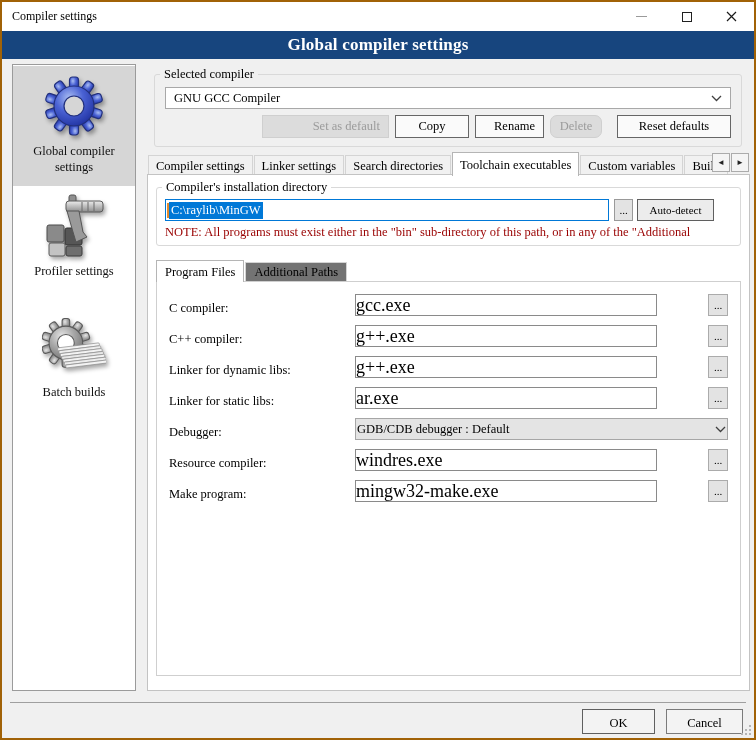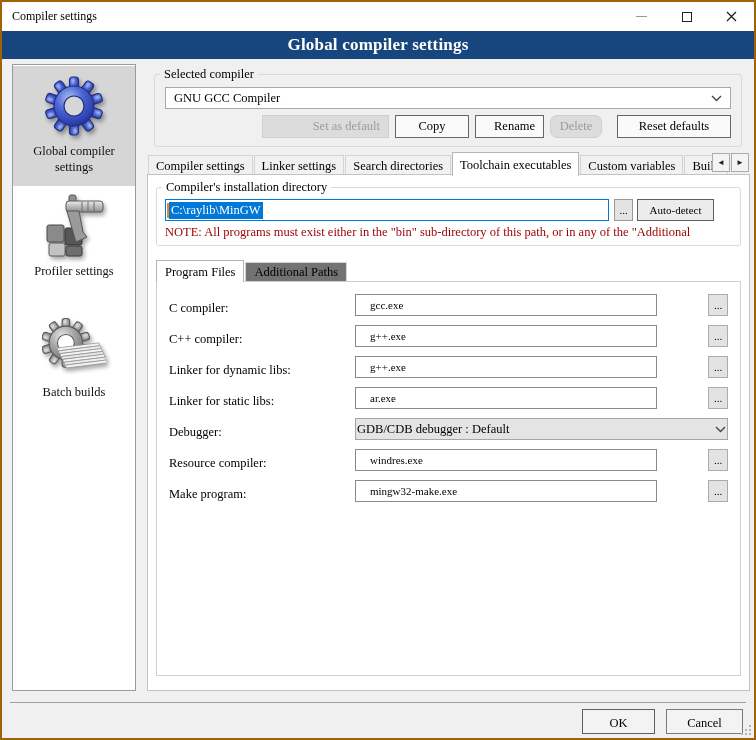--- a/index.html
+++ b/index.html
@@ -68,22 +68,22 @@
   
   .subtabstrip{position:absolute;top:84px;left:8px;display:flex;align-items:flex-end;height:22px;}
   .subtab{background:#737373;border:1px solid #d4d4d4;border-bottom:none;height:19px;
           padding:2px 8px 0;font-size:12.5px;margin-right:1px;white-space:nowrap;}
   .subtab.active{background:#fff;border-color:#b5b5b5;height:22px;padding-top:4px;
                  margin-bottom:-1px;position:relative;z-index:2;}
   .subtabpage{position:absolute;top:106px;left:8px;right:8px;bottom:14px;background:#fff;
               border:1px solid #cfcfcf;padding:12px 12px 0;overflow:hidden;}
   .frow{display:flex;align-items:flex-end;margin-bottom:9px;height:22px;gap:48px;}
   .flabel{width:138px;font-size:12.5px;flex:none;}
-  .ftext{flex:1;height:22px;border:1px solid #8a8a8a;background:#fff;padding:1px 14px;
-         font-size:11px;font-family:inherit;min-width:0;}
+  .ftext{flex:1;height:22px;border:1px solid #8a8a8a;background:#fff;padding:1px 0;
+         font-size:18px;font-family:inherit;min-width:0;}
   .fbrowse{width:20px;height:22px;margin-left:3px;background:#e3e3e3;border:1px solid #ababab;
            font-size:11px;line-height:1;font-family:inherit;padding:0;flex:none;}
   .fselect{flex:1;height:22px;background:#e4e4e4;border:1px solid #a6a6a6;display:flex;
            align-items:center;justify-content:space-between;padding:0 1px;font-size:12.5px;}
   
   .footer-sep{position:absolute;left:8px;right:8px;top:700px;border-top:1px solid #9f9f9f;}
   .footer{position:absolute;top:707px;right:11px;display:flex;gap:11px;}
   .fbtn{height:25px;background:#f3f3f3;border:1px solid #7a7a7a;font-size:12.5px;
         font-family:inherit;padding:6px 10px;}
   .fbtn.ok{width:73px;border-color:#5f5f5f;}

